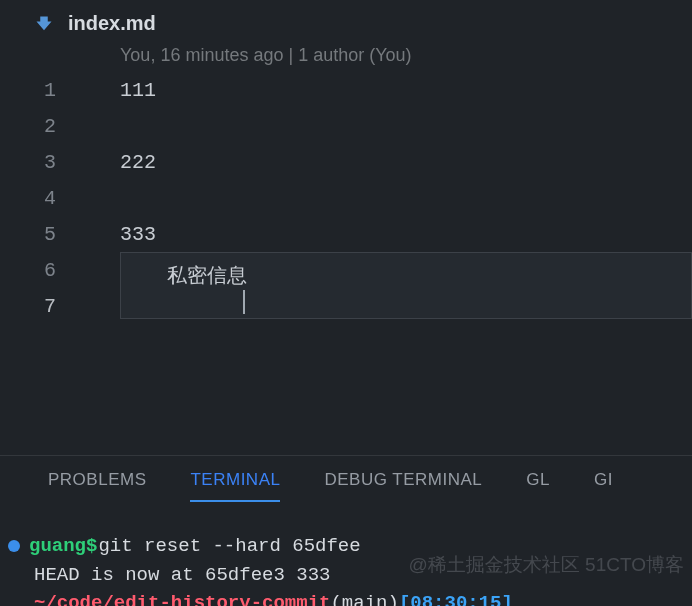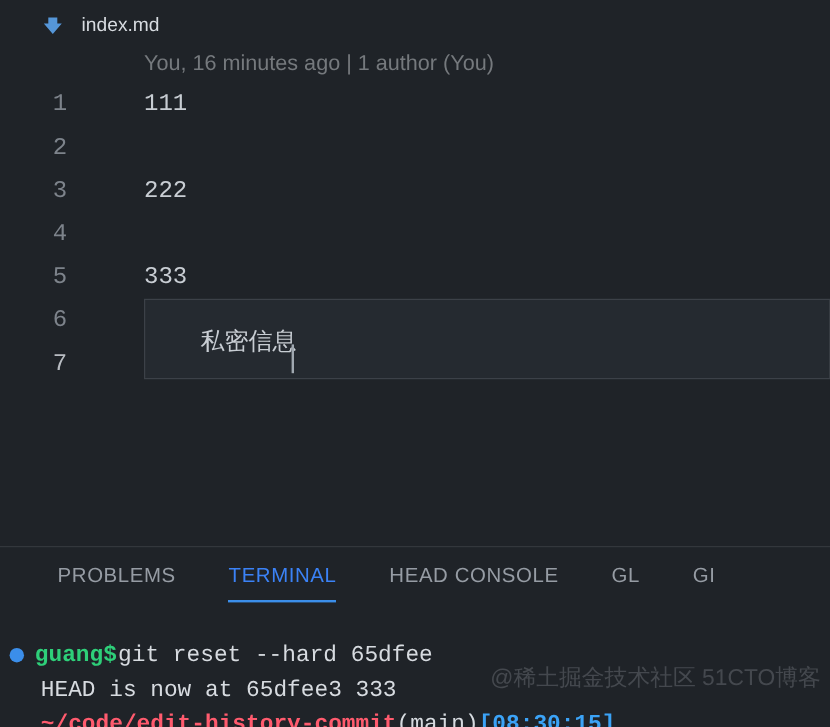--- a/index.html
+++ b/index.html
@@ -25,22 +25,23 @@
       padding: 12px 0 8px 34px;
       gap: 14px;
     }
     .file-icon {
       color: #5596d8;
       display: flex;
       align-items: center;
     }
     .file-name {
       color: #d7dbe0;
-      font-size: 16px;
+      font-size: 20px;
       font-family: -apple-system, BlinkMacSystemFont, 'Segoe UI', sans-serif;
+      font-weight: bold;
     }
     .git-blame {
       padding: 2px 0 6px 120px;
       color: #75797d;
       font-size: 18px;
       font-family: Liberation Sans, sans-serif;
     }
     .code-lines {
       position: relative;
     }
@@ -67,21 +68,21 @@
     .suggestion-box {
       position: absolute;
       left: 120px;
       top: 180px;
       right: 0;
       height: 67px;
       background: #252a30;
       border: 1px solid #3c4148;
       display: flex;
       align-items: flex-start;
-      padding-top: 21px;
+      padding-top: 9px;
     }
     .suggestion-text {
       color: #c8cdd3;
       font-size: 20px;
       padding-left: 46px;
     }
     .cursor-line {
       position: absolute;
       left: 122px;
       top: 37px;
@@ -223,21 +224,21 @@
       <span class="suggestion-text">私密信息</span>
       <span class="cursor-line"></span>
     </div>
   </div>
 </div>
 
 <div class="panel-area">
   <div class="panel-tabs">
     <span class="panel-tab">PROBLEMS</span>
     <span class="panel-tab active">TERMINAL</span>
-    <span class="panel-tab">HEAD CONSOLE</span>
+    <span class="panel-tab">DEBUG TERMINAL</span>
     <span class="panel-tab">GL</span>
     <span class="panel-tab">GI</span>
   </div>
   <div class="terminal-content">
     <div class="term-line1">
       <span class="dot"></span>
       <span class="prompt">guang$</span>
       <span class="cmd"> git reset --hard 65dfee</span>
     </div>
     <div class="term-line2">HEAD is now at 65dfee3 333</div>

